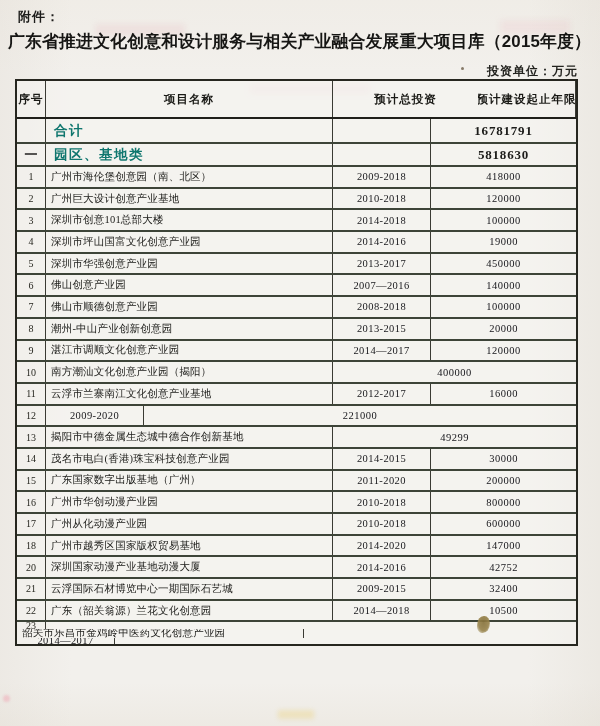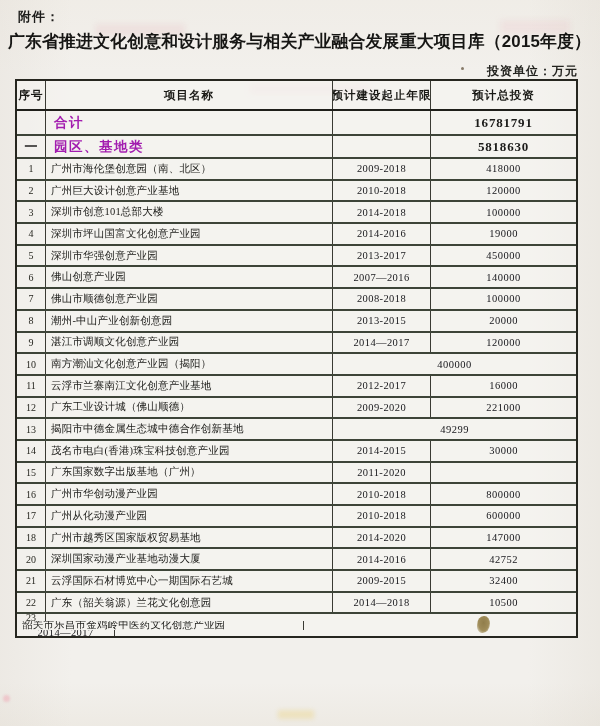--- a/index.html
+++ b/index.html
@@ -44,30 +44,30 @@
   .row{display:flex;border-bottom:2px solid #3d4438;box-sizing:border-box;}
   .rows .row:last-child{border-bottom:none;flex-direction:column;}
   .cell{
     display:flex;align-items:center;box-sizing:border-box;
     overflow:hidden;white-space:nowrap;
   }
   .c-no{width:29px;justify-content:center;border-right:1.5px solid #3a3a33;}
   .c-name{width:287px;padding-left:5px;border-right:1.5px solid #3a3a33;}
   .c-years{width:98px;justify-content:center;border-right:1.5px solid #3a3a33;letter-spacing:.4px;}
   .c-inv{flex:1;justify-content:center;letter-spacing:.5px;}
-  .header-row{height:30px;border-bottom:2.5px solid #1f1f1a;}
+  .header-row{height:38px;border-bottom:2.5px solid #1f1f1a;}
   .header-row .cell{
     justify-content:center;padding-left:0;
     font-weight:bold;font-size:11.5px;letter-spacing:1px;color:#1a1a16;
   }
   .total-row{height:25px;}
   .cat-row{height:23px;}
   .total-row .c-name,.cat-row .c-name{
     font-family:"Liberation Sans","DejaVu Sans",sans-serif;
-    font-weight:bold;font-size:13.5px;padding-left:8px;letter-spacing:1.5px;color:#a21caf;
+    font-weight:bold;font-size:13.5px;padding-left:8px;letter-spacing:1.5px;color:#0f766e;
   }
   .total-row .c-inv,.cat-row .c-inv{font-weight:bold;font-size:13px;letter-spacing:.8px;}
   .cat-row .c-no{
     font-family:"Liberation Sans","DejaVu Sans",sans-serif;
     font-weight:bold;font-size:13px;
   }
   .data-row{height:21.7px;}
   .data-row .c-no{font-size:10px;color:#26261f;}
   .data-row .c-name{font-size:10.5px;letter-spacing:.2px;color:#1b1b18;text-align:center;}
   .data-row .c-years{font-size:10.5px;color:#18181c;}
@@ -96,22 +96,22 @@
 <div class="attachment">附件：</div>
 <h1 class="title">广东省推进文化创意和设计服务与相关产业融合发展重大项目库（2015年度）</h1>
 <div class="unit-note">投资单位：万元</div>
 <div class="note-speck"></div>
 
 <div class="table">
 
   <div class="row header-row">
     <div class="cell c-no">序号</div>
     <div class="cell c-name">项目名称</div>
+    <div class="cell c-inv">预计总投资</div>
     <div class="cell c-years">预计建设起止年限</div>
-    <div class="cell c-inv">预计总投资</div>
   </div>
 
   <div class="row total-row">
     <div class="cell c-no"></div>
     <div class="cell c-name">合计</div>
     <div class="cell c-years"></div>
     <div class="cell c-inv">16781791</div>
   </div>
 
   <div class="row cat-row">
@@ -194,21 +194,20 @@
 
       <div class="row data-row">
         <div class="cell c-no">11</div>
         <div class="cell c-name">云浮市兰寨南江文化创意产业基地</div>
         <div class="cell c-years">2012-2017</div>
         <div class="cell c-inv">16000</div>
       </div>
 
       <div class="row data-row">
         <div class="cell c-no">12</div>
-        <div class="cell c-name">广东工业设计城（佛山顺德）</div>
         <div class="cell c-years">2009-2020</div>
         <div class="cell c-inv">221000</div>
       </div>
 
       <div class="row data-row">
         <div class="cell c-no">13</div>
         <div class="cell c-name">揭阳市中德金属生态城中德合作创新基地</div>
         <div class="cell c-inv">49299</div>
       </div>
 
@@ -216,20 +215,21 @@
         <div class="cell c-no">14</div>
         <div class="cell c-name">茂名市电白(香港)珠宝科技创意产业园</div>
         <div class="cell c-years">2014-2015</div>
         <div class="cell c-inv">30000</div>
       </div>
 
       <div class="row data-row">
         <div class="cell c-no">15</div>
         <div class="cell c-name">广东国家数字出版基地（广州）</div>
         <div class="cell c-years">2011-2020</div>
+        <div class="cell c-inv">200000</div>
       </div>
 
       <div class="row data-row">
         <div class="cell c-no">16</div>
         <div class="cell c-name">广州市华创动漫产业园</div>
         <div class="cell c-years">2010-2018</div>
         <div class="cell c-inv">800000</div>
       </div>
 
       <div class="row data-row">

